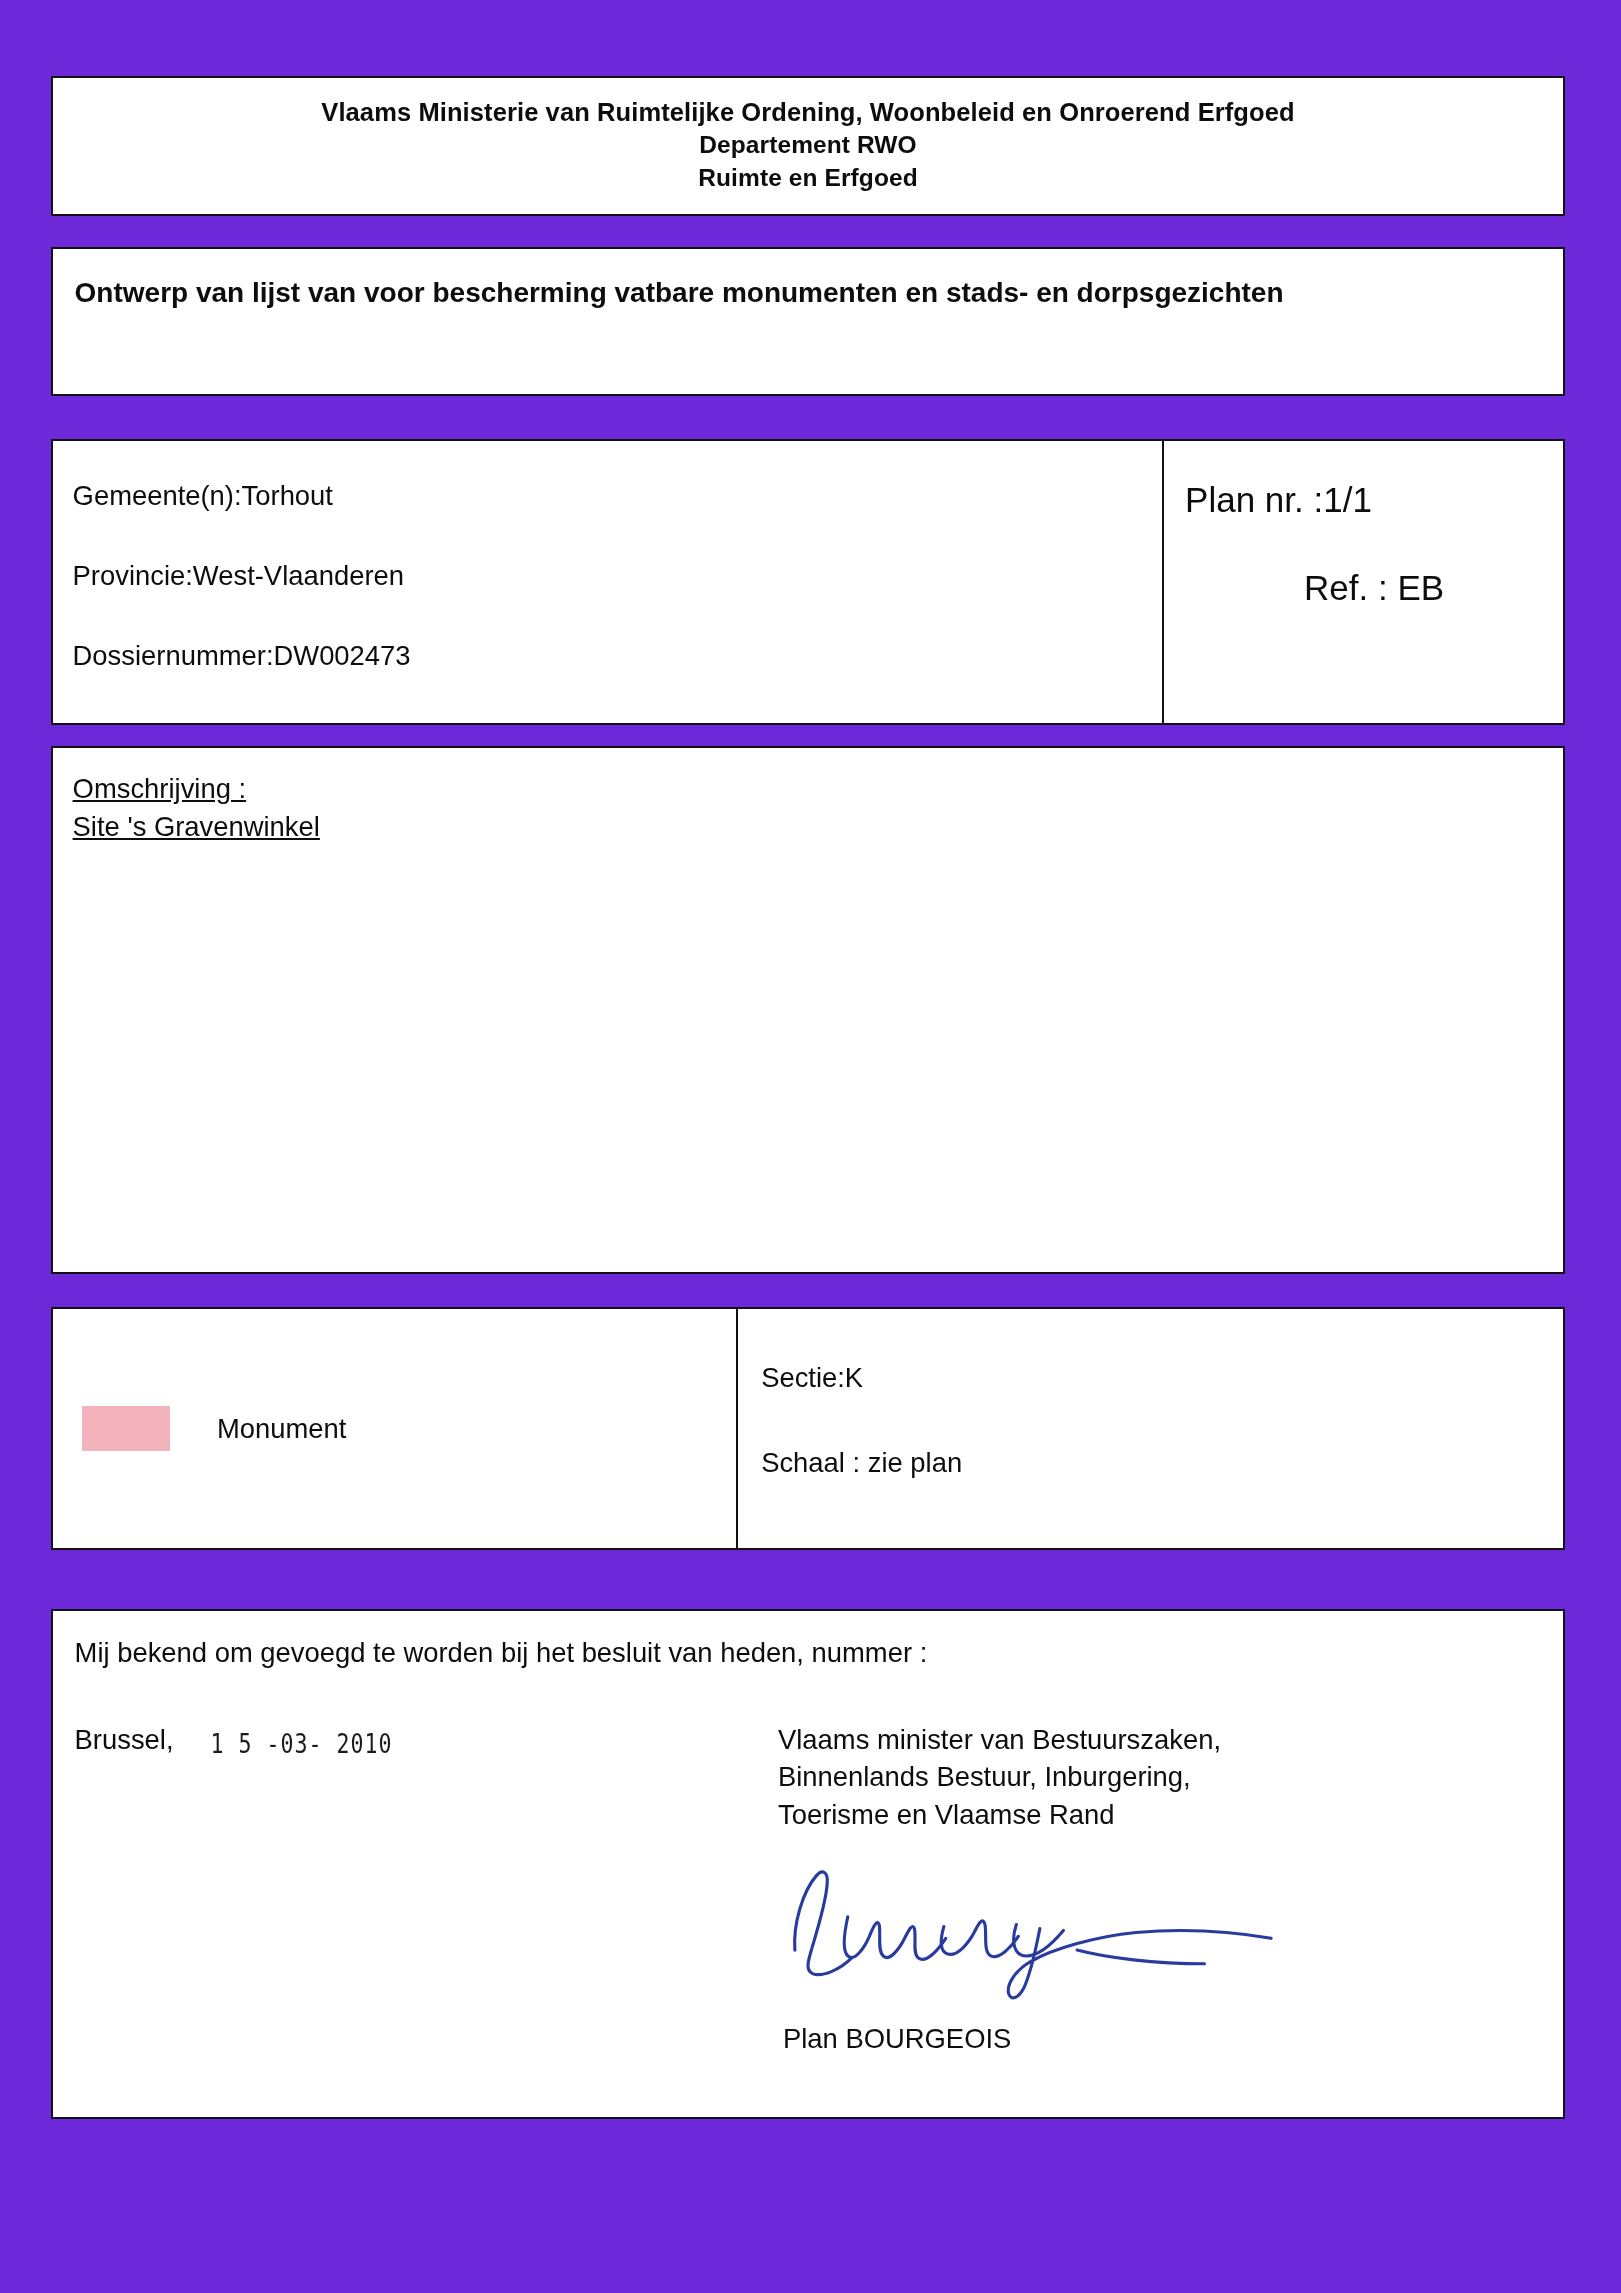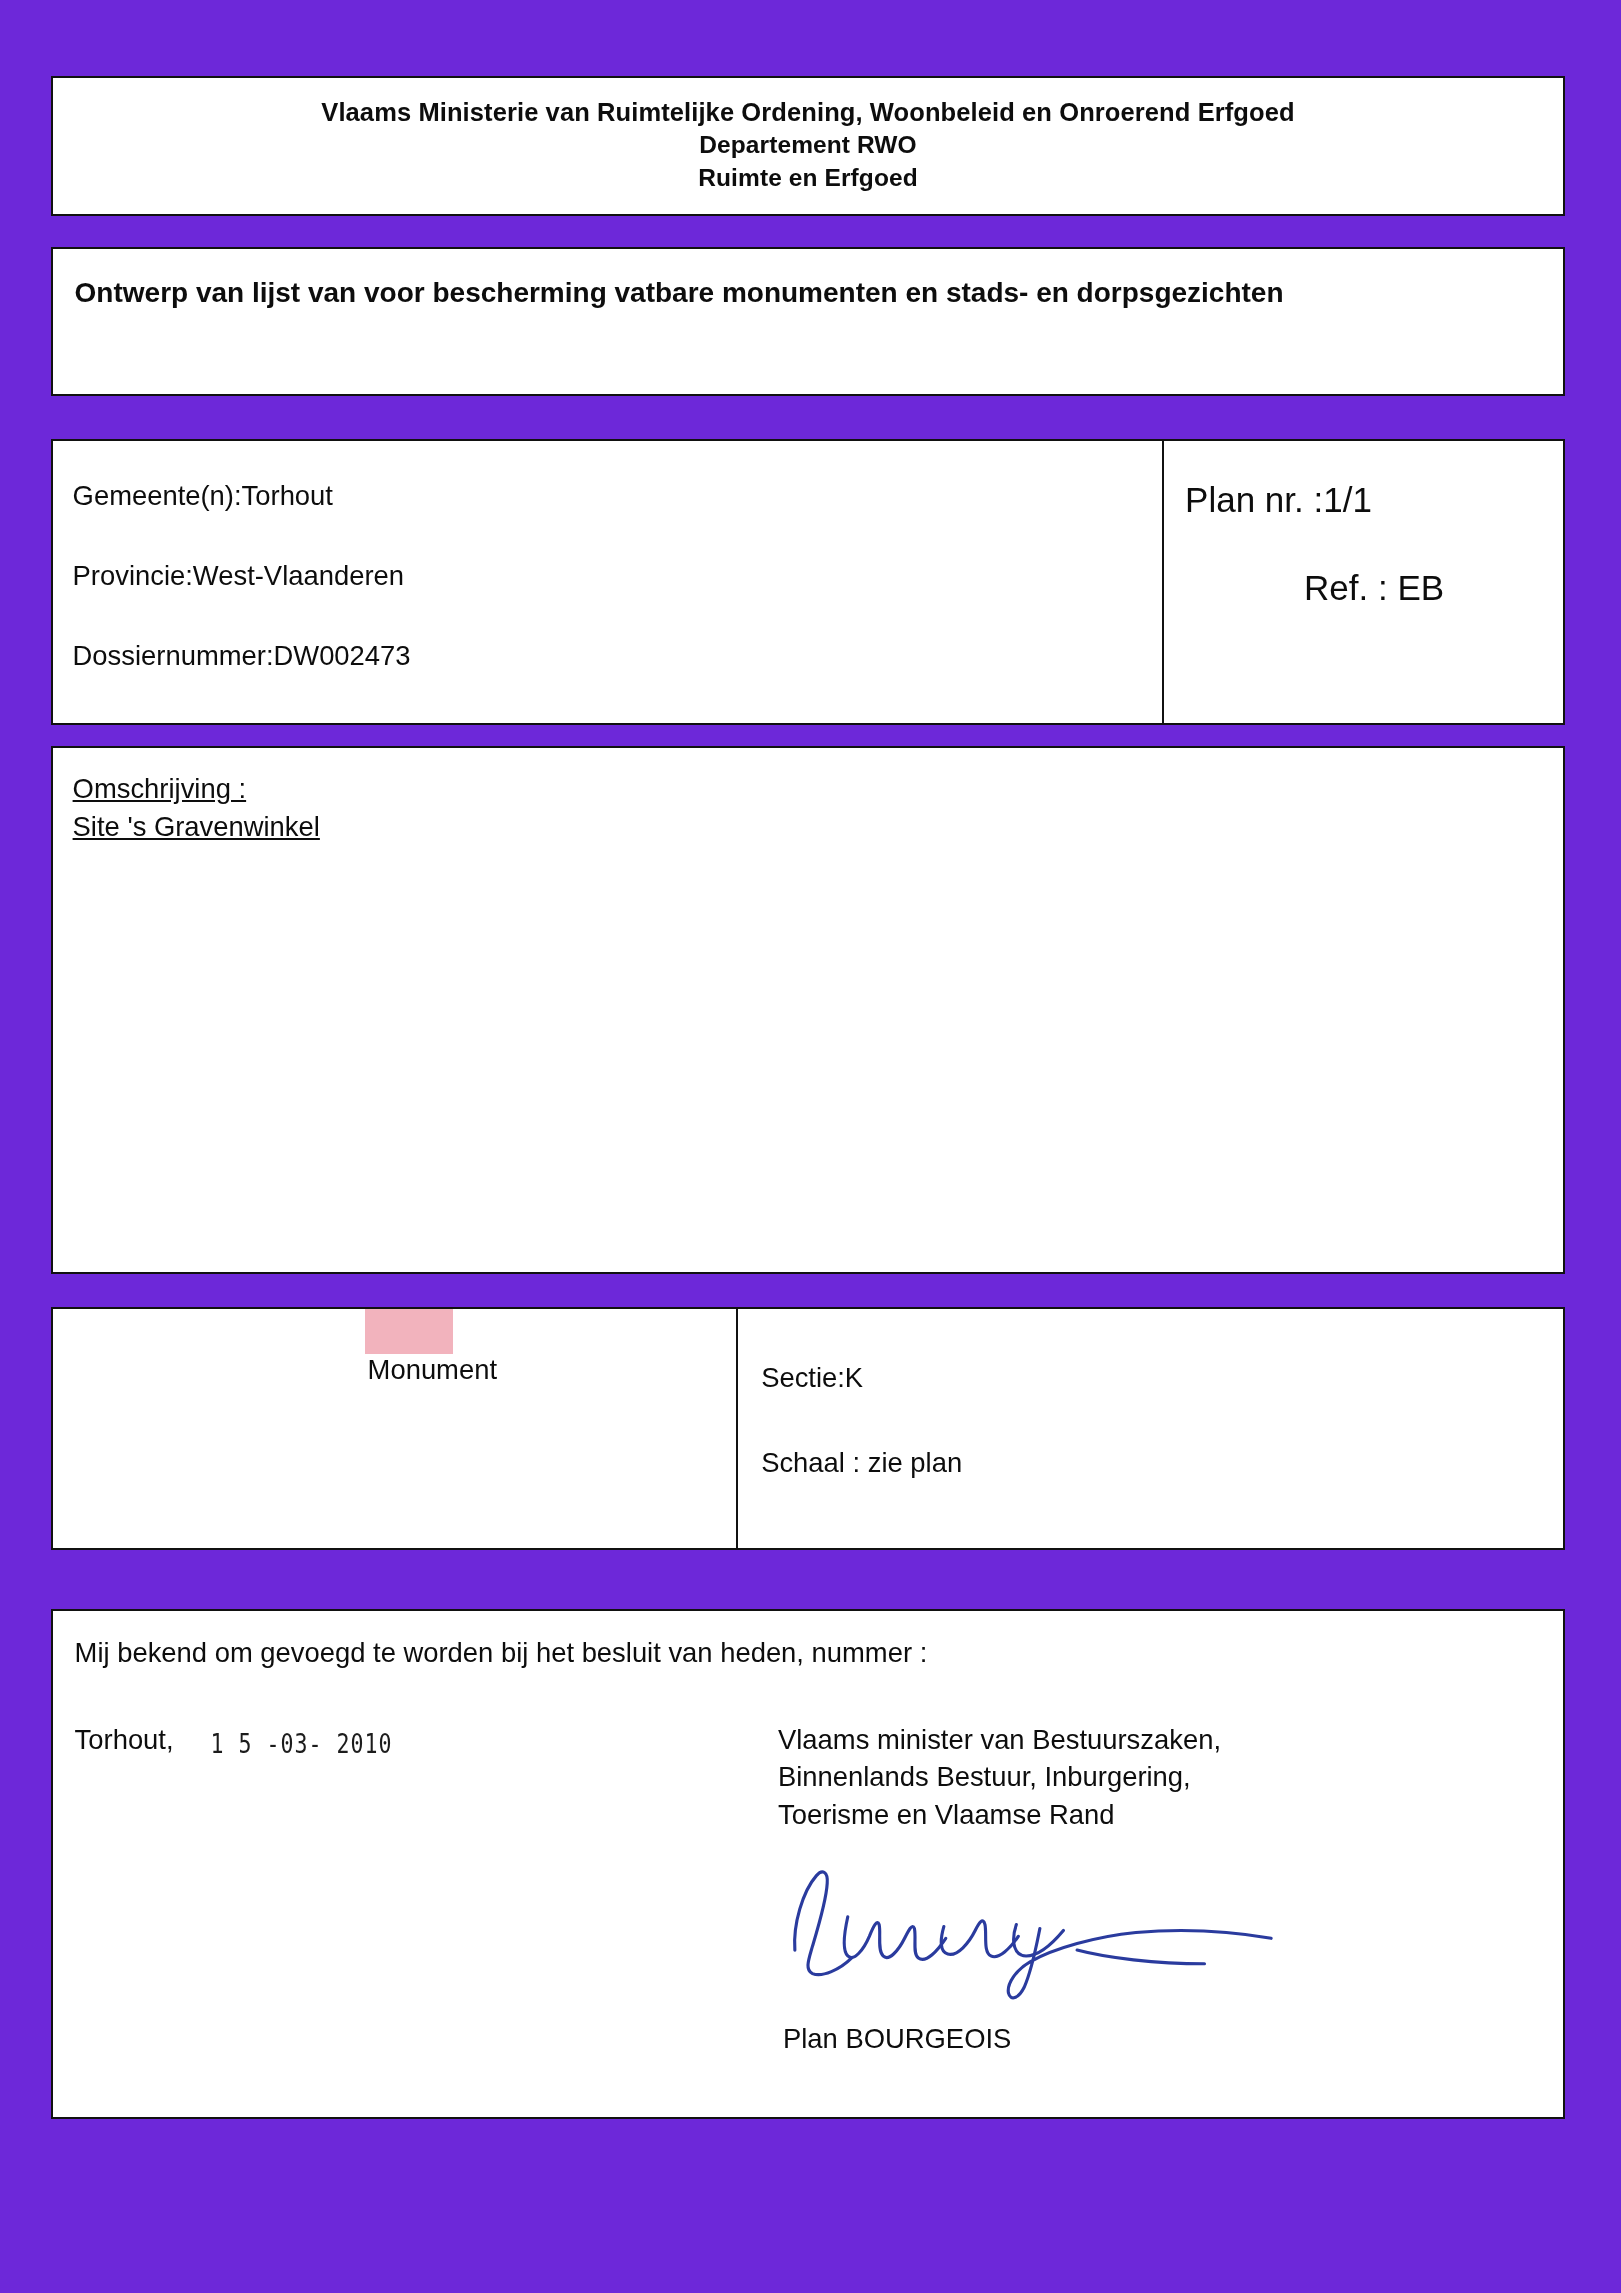--- a/index.html
+++ b/index.html
@@ -105,21 +105,20 @@
     display: flex;
     width: 1514px;
   }
   .legend-left {
     width: 745px;
     height: 243px;
     box-sizing: border-box;
     display: flex;
     align-items: center;
     padding-left: 29px;
-    flex-direction: column;
   }
   .swatch {
     width: 88px;
     height: 45px;
     background: #f2b3bd;
     display: inline-block;
   }
   .legend-label {
     font-size: 27.4px;
     margin-left: 47px;
@@ -227,21 +226,21 @@
       <div class="box legend-right">
         <div>Sectie:K</div>
         <div>Schaal : zie plan</div>
       </div>
     </div>
 
     <div class="box footer-box">
       <div class="footer-line1">Mij bekend om gevoegd te worden bij het besluit van heden, nummer :</div>
 
       <div class="footer-mid">
-        <span class="brussel">Torhout,</span>
+        <span class="brussel">Brussel,</span>
         <span class="stampdate">1 5 -03- 2010</span>
       </div>
 
       <div class="minister">
         <div>Vlaams minister van Bestuurszaken,</div>
         <div>Binnenlands Bestuur, Inburgering,</div>
         <div>Toerisme en Vlaamse Rand</div>
       </div>
 
       <div class="signature">

